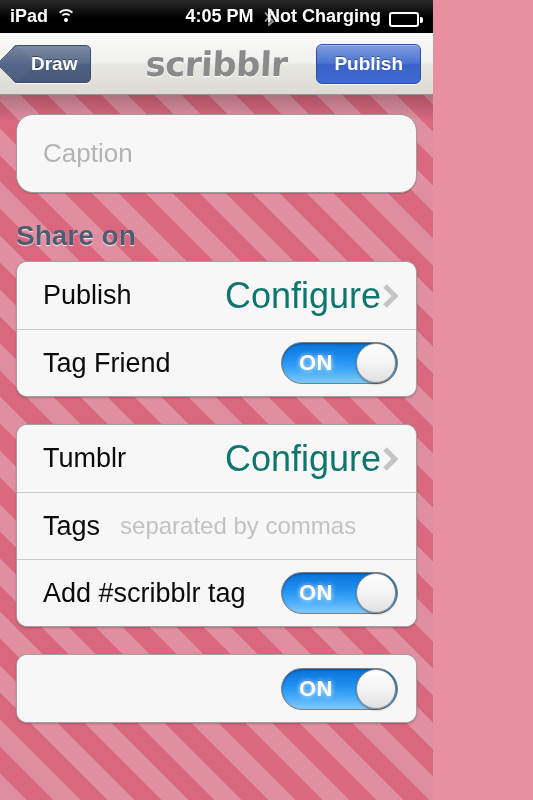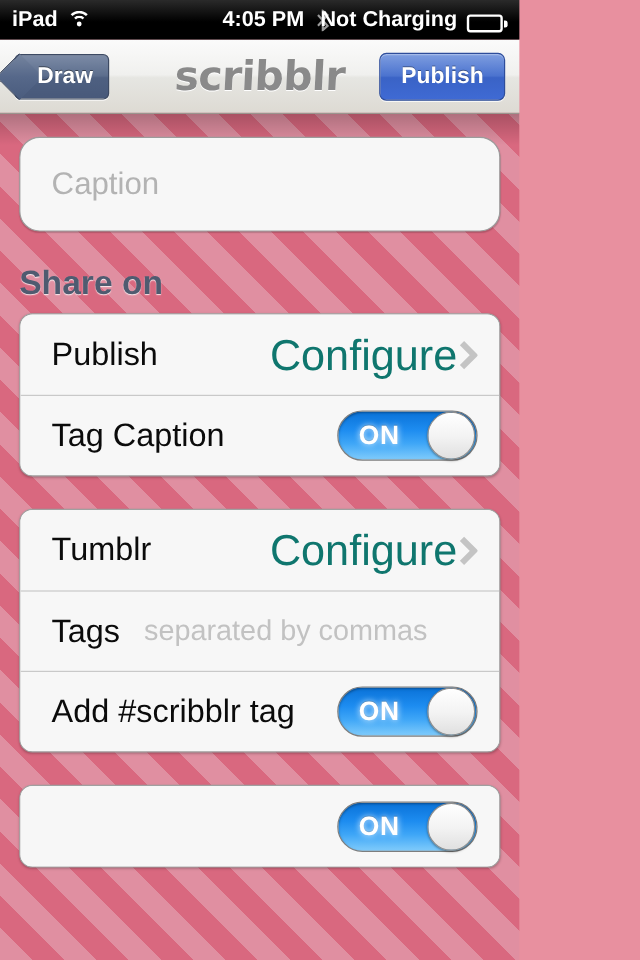--- a/index.html
+++ b/index.html
@@ -365,21 +365,21 @@
         <span class="row-right">
           <span class="configure-text">Configure</span>
           <span class="chevron">
             <svg width="16" height="26" viewBox="0 0 16 26">
               <path d="M3 3 L13 13 L3 23" fill="none" stroke="#c4c4c4" stroke-width="5" stroke-linecap="butt" stroke-linejoin="miter"></path>
             </svg>
           </span>
         </span>
       </div>
       <div class="row">
-        <span class="row-label">Tag Caption</span>
+        <span class="row-label">Tag Friend</span>
         <span class="row-right">
           <span class="switch">
             <span class="switch-label">ON</span>
             <span class="switch-knob"></span>
           </span>
         </span>
       </div>
     </div>
 
     <div class="group">

